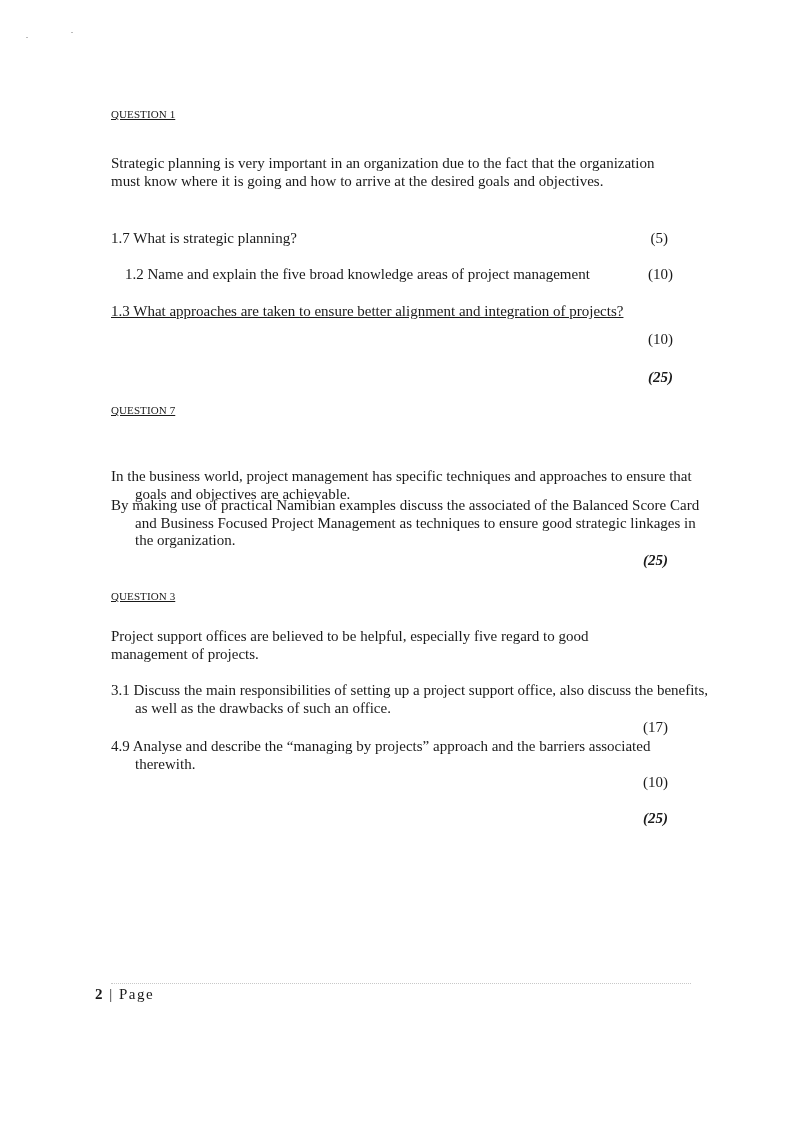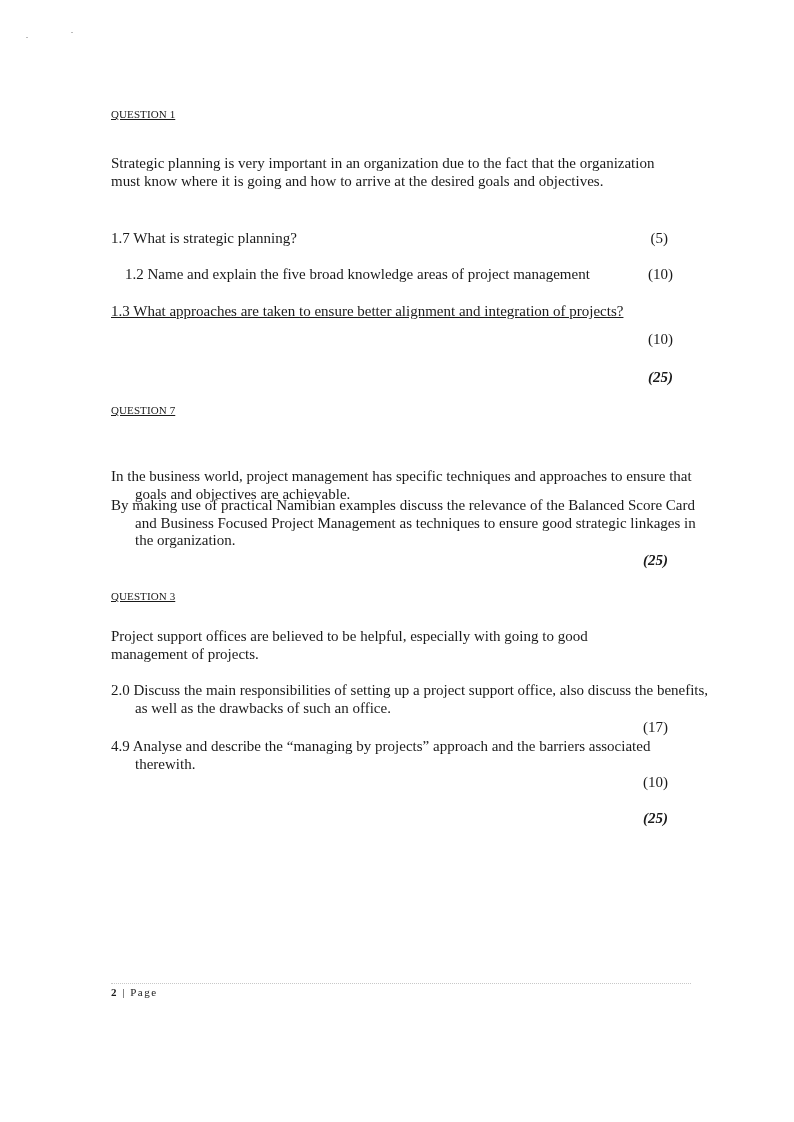--- a/index.html
+++ b/index.html
@@ -6,21 +6,21 @@
   body { width:794px; height:1122px; position:relative; overflow:hidden;
          font-family:"Liberation Serif", serif; color:#1a1a1a; }
   .abs { position:absolute; }
   .heading { font-weight:normal; font-size:11px; text-decoration:underline; letter-spacing:0.1px; }
   .para { font-size:15px; line-height:17.5px; width:570px; }
   .hang { padding-left:24px; text-indent:-24px; }
   .mark { font-size:15px; text-align:right; width:80px; }
   .mark.bold { font-weight:bold;font-style:italic; }
   .speck { position:absolute; width:2px; height:1px; background:#bbb; }
   .footer-line { position:absolute; left:111px; top:983px; width:580px; border-top:1px dotted #c8c8c8; }
-  .footer { position:absolute; left:111px; top:986px; font-size:11px; letter-spacing:1.5px; }
+  .footer { position:absolute; left:95px; top:986px; font-size:15px; letter-spacing:1.5px; }
   .footer b { font-weight:bold; }
 </style>
 </head>
 <body>
 
 <div class="speck" style="left:26px;top:37px;"></div>
 <div class="speck" style="left:71px;top:32px;"></div>
 
 <div class="abs heading" style="left:111px;top:108px;">QUESTION 1</div>
 <div class="abs para" style="left:111px;top:155px;">Strategic planning is very important in an organization due to the fact that the organization must know where it is going and how to arrive at the desired goals and objectives.</div>
@@ -31,27 +31,27 @@
 <div class="abs para" style="left:125px;top:266px;width:500px;">1.2 Name and explain the five broad knowledge areas of project management</div>
 <div class="abs mark" style="left:593px;top:266px;">(10)</div>
 
 <div class="abs para" style="left:111px;top:303px;width:580px;text-decoration:underline;">1.3 What approaches are taken to ensure better alignment and integration of projects?</div>
 <div class="abs mark" style="left:593px;top:331px;">(10)</div>
 
 <div class="abs mark bold" style="left:593px;top:369px;">(25)</div>
 
 <div class="abs heading" style="left:111px;top:404px;">QUESTION 7</div>
 <div class="abs para hang" style="left:111px;top:468px;width:560px;">In the business world, project management has specific techniques and approaches to ensure that goals and objectives are achievable.</div>
-<div class="abs para hang" style="left:111px;top:497px;width:580px;">By making use of practical Namibian examples discuss the relevance of the Balanced Score Card and Business Focused Project Management as techniques to ensure good strategic linkages in the organization.</div>
+<div class="abs para hang" style="left:111px;top:497px;width:580px;">By making use of practical Namibian examples discuss the associated of the Balanced Score Card and Business Focused Project Management as techniques to ensure good strategic linkages in the organization.</div>
 <div class="abs mark bold" style="left:588px;top:552px;">(25)</div>
 
 <div class="abs heading" style="left:111px;top:590px;">QUESTION 3</div>
-<div class="abs para" style="left:111px;top:628px;width:540px;">Project support offices are believed to be helpful, especially with going to good management of projects.</div>
+<div class="abs para" style="left:111px;top:628px;width:540px;">Project support offices are believed to be helpful, especially five regard to good management of projects.</div>
 
-<div class="abs para hang" style="left:111px;top:682px;width:582px;">2.0 Discuss the main responsibilities of setting up a project support office, also discuss the benefits, as well as the drawbacks of such an office.</div>
+<div class="abs para hang" style="left:111px;top:682px;width:582px;">3.1 Discuss the main responsibilities of setting up a project support office, also discuss the benefits, as well as the drawbacks of such an office.</div>
 <div class="abs mark" style="left:588px;top:719px;">(17)</div>
 
 <div class="abs para hang" style="left:111px;top:738px;width:520px;">4.9 Analyse and describe the “managing by projects” approach and the barriers associated therewith.</div>
 <div class="abs mark" style="left:588px;top:774px;">(10)</div>
 
 <div class="abs mark bold" style="left:588px;top:810px;">(25)</div>
 
 <div class="footer-line"></div>
 <div class="footer">
   <b>2</b>

